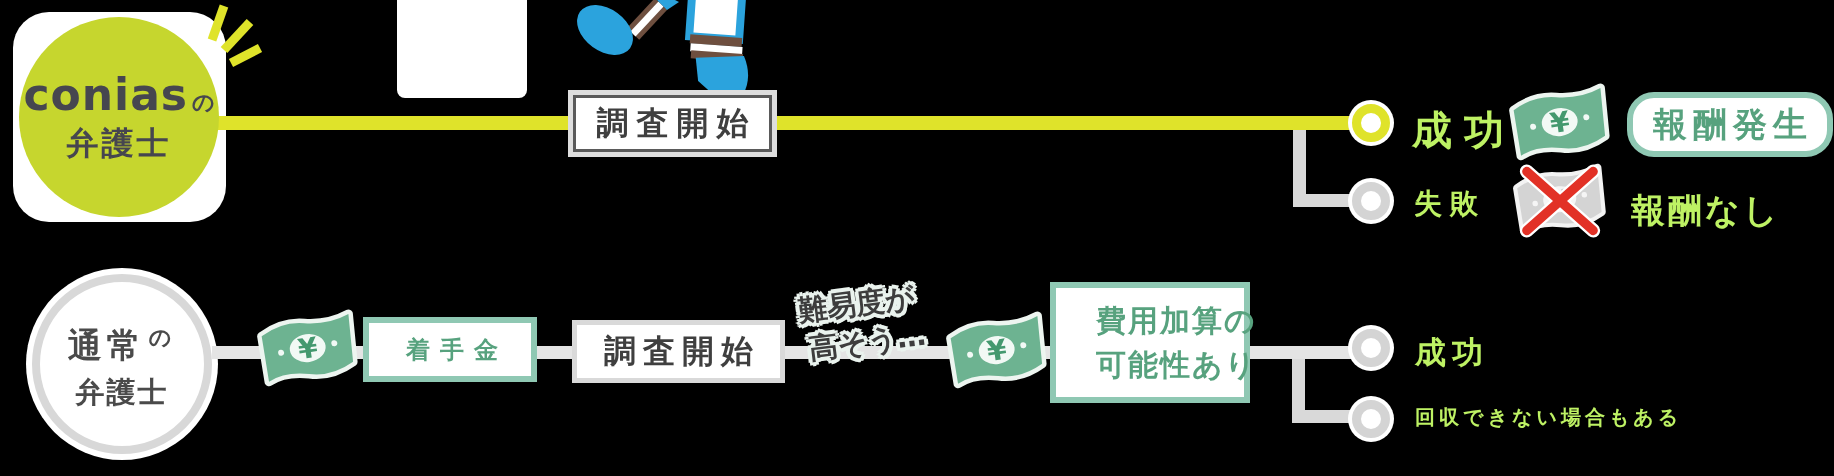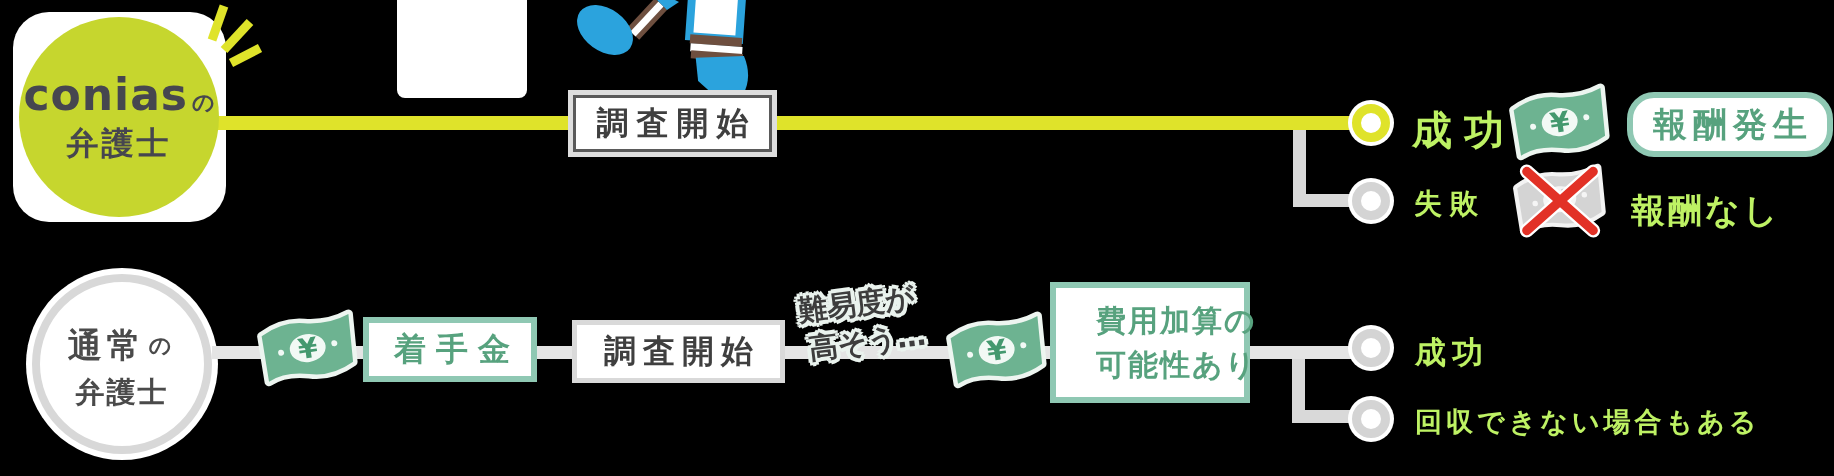--- a/index.html
+++ b/index.html
@@ -19,52 +19,52 @@
   .conias-en{font-size:44px;letter-spacing:1px;}
   .particle{font-size:22px;}
   .conias-line2{font-size:32px;letter-spacing:3px;margin-top:2px;}
   .circle2-halo{left:26px;top:268px;width:192px;height:192px;border-radius:50%;background:#fff;}
   .circle2{
     left:32px;top:274px;width:180px;height:180px;border-radius:50%;background:#fff;
     border:8px solid #d8d8d8;box-sizing:border-box;
     display:flex;flex-direction:column;align-items:center;justify-content:center;
     color:#4a4a4a;font-weight:bold;z-index:2;
   }
-  .circle2-line1{display:flex;align-items:center;gap:3px;font-size:34px;letter-spacing:5px;margin-top:8px;}
+  .circle2-line1{display:flex;align-items:flex-start;gap:3px;font-size:34px;letter-spacing:5px;margin-top:8px;}
   .circle2-line2{font-size:29px;letter-spacing:2px;margin-top:4px;}
   
   .line-yellow{left:215px;top:116px;width:1145px;height:14px;background:#dfe32a;z-index:1;}
   .line-gray{left:212px;top:346px;width:1146px;height:13px;background:#e4e4e4;z-index:1;}
   .branch{box-sizing:border-box;border-left:13px solid #d9d9d9;border-bottom:13px solid #d9d9d9;z-index:1;}
   .branch-r1{left:1293px;top:130px;width:66px;height:77px;}
   .branch-r2{left:1292px;top:359px;width:66px;height:64px;}
   .ring{width:38px;height:38px;box-sizing:border-box;border-radius:50%;background:#fff;
         box-shadow:0 0 0 4px #fff;z-index:3;}
   .ring-yellow{border:9px solid #dfe32a;}
   .ring-gray{border:9px solid #d4d4d4;}
   
   .box{display:flex;align-items:center;justify-content:center;background:#fff;
        box-sizing:border-box;font-weight:bold;white-space:nowrap;z-index:2;}
   .box-step1{left:573px;top:95px;width:199px;height:57px;border:3px solid #5a5a5a;
              box-shadow:0 0 0 5px #dedede;color:#3f3f3f;font-size:32px;letter-spacing:8px;padding-left:8px;}
   .box-step2{left:572px;top:320px;width:213px;height:63px;border:5px solid #d9d9d9;
              color:#3f3f3f;font-size:32px;letter-spacing:7px;padding-left:7px;}
   .box-teal{border:6px solid #8fc8b3;color:#57a27e;}
-  .box-fee{left:363px;top:317px;width:174px;height:65px;font-size:32px;letter-spacing:10px;padding-left:14px;}
+  .box-fee{left:363px;top:317px;width:174px;height:65px;font-size:24px;letter-spacing:10px;padding-left:14px;}
   .box-reward{left:1627px;top:92px;width:206px;height:65px;font-size:34px;letter-spacing:6px;padding-left:6px;border-radius:27px;}
   .box-note{left:1050px;top:282px;width:200px;height:121px;flex-direction:column;
             align-items:flex-start;justify-content:center;padding-left:40px;
             font-size:30px;line-height:44px;letter-spacing:2px;}
   
   .lbl{color:#bef264;font-weight:bold;white-space:nowrap;z-index:2;}
   .lbl-success1{left:1412px;top:103px;font-size:40px;letter-spacing:12px;}
   .lbl-fail1{left:1414px;top:185px;font-size:28px;letter-spacing:8px;}
   .lbl-noreward{left:1631px;top:188px;font-size:34px;letter-spacing:3px;}
   .lbl-success2{left:1415px;top:332px;font-size:31px;letter-spacing:6px;}
-  .lbl-recover{left:1415px;top:404px;font-size:27px;letter-spacing:4px;}
+  .lbl-recover{left:1415px;top:404px;font-size:20px;letter-spacing:4px;}
   
   .speech{
     left:796px;top:292px;transform:rotate(-7deg);transform-origin:left top;
     font-size:29px;font-weight:bold;color:#3d3d3d;line-height:39px;z-index:2;white-space:nowrap;
     text-shadow:2px 0 0 #eaf3ee,-2px 0 0 #eaf3ee,0 2px 0 #eaf3ee,0 -2px 0 #eaf3ee,
                 3px 3px 0 #eaf3ee,-3px -3px 0 #eaf3ee,3px -3px 0 #eaf3ee,-3px 3px 0 #eaf3ee,
                 4px 0 0 #eaf3ee,-4px 0 0 #eaf3ee,0 4px 0 #eaf3ee,0 -4px 0 #eaf3ee;
   }
   .speech .l2{margin-left:6px;}
   .icon{z-index:2;}

